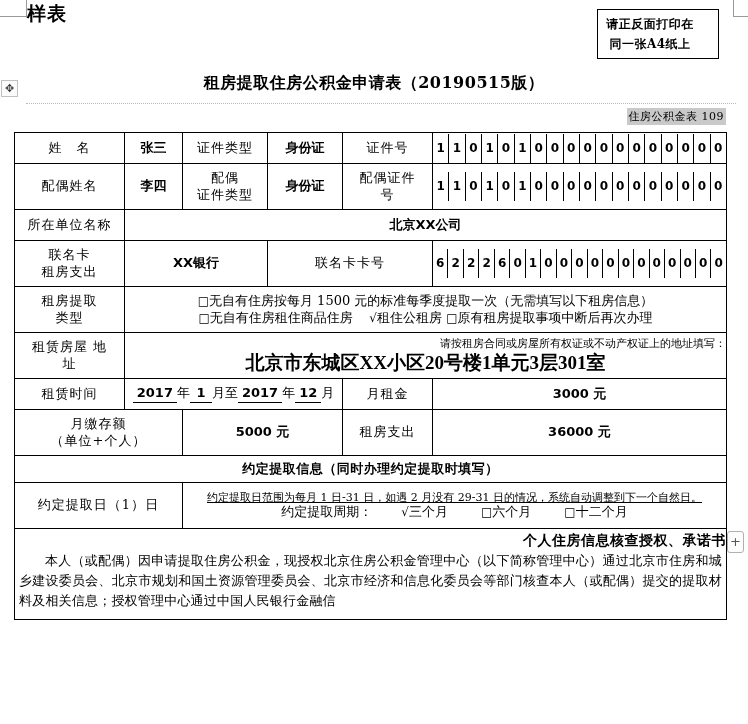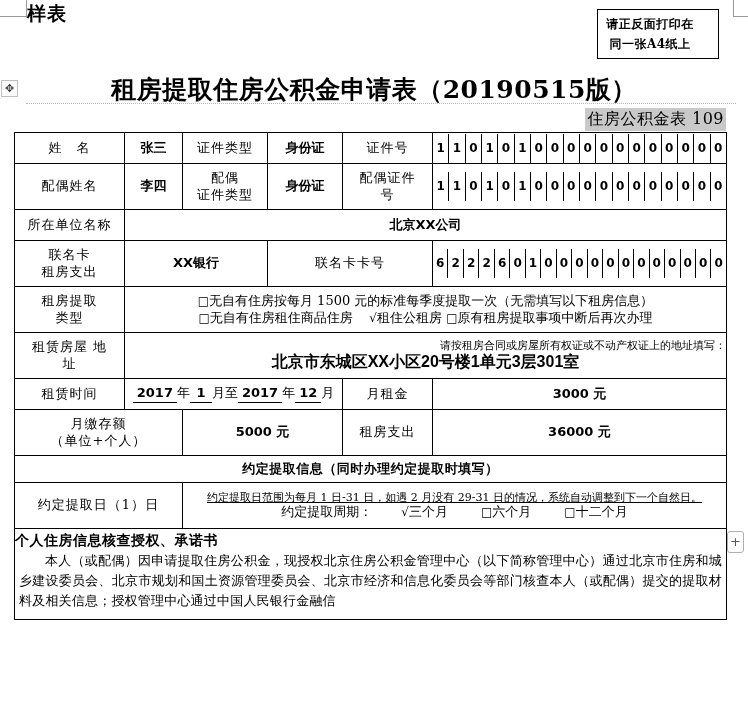--- a/index.html
+++ b/index.html
@@ -109,31 +109,31 @@
   }
 
   .doc-title {
     position: absolute;
     left: 0;
     right: 0;
     top: 73px;
     text-align: center;
     font-family: "DejaVu Serif", "Liberation Serif", serif;
     font-weight: bold;
-    font-size: 25px;
+    font-size: 16px;
     letter-spacing: 0.5px;
   }
 
   .form-code {
     position: absolute;
     right: 22px;
     top: 108px;
     background: #c9c9c9;
     font-family: "DejaVu Serif", "Liberation Serif", serif;
-    font-size: 16px;
+    font-size: 11px;
     padding: 1px 2px;
     letter-spacing: 0.5px;
   }
 
   
   table.form {
     position: absolute;
     left: 14px;
     top: 132px;
     width: 712px;
@@ -203,30 +203,30 @@
     min-width: 14px;
     text-align: center;
   }
 
   .addr-line1 {
     font-size: 11px;
     letter-spacing: 0;
     text-align: right;
   }
   .addr-line2 {
-    font-family: Liberation Sans, sans-serif;
-    font-weight: bold;
-    font-size: 16px;
+    font-family: Liberation Serif, serif;
+    font-weight: bold;
+    font-size: 19px;
   }
 
   .decl-title {
     font-weight: bold;
     font-size: 14px;
     letter-spacing: 0.5px;
-    text-align: left;
+    text-align: right;
     padding-top: 3px;
   }
   .decl-body {
     font-size: 13px;
     text-align: justify;
     line-height: 1.55;
     letter-spacing: 0.2px;
     padding: 1px 4px 0 4px;
   }
   .indent { text-indent: 2em; display: block; }

